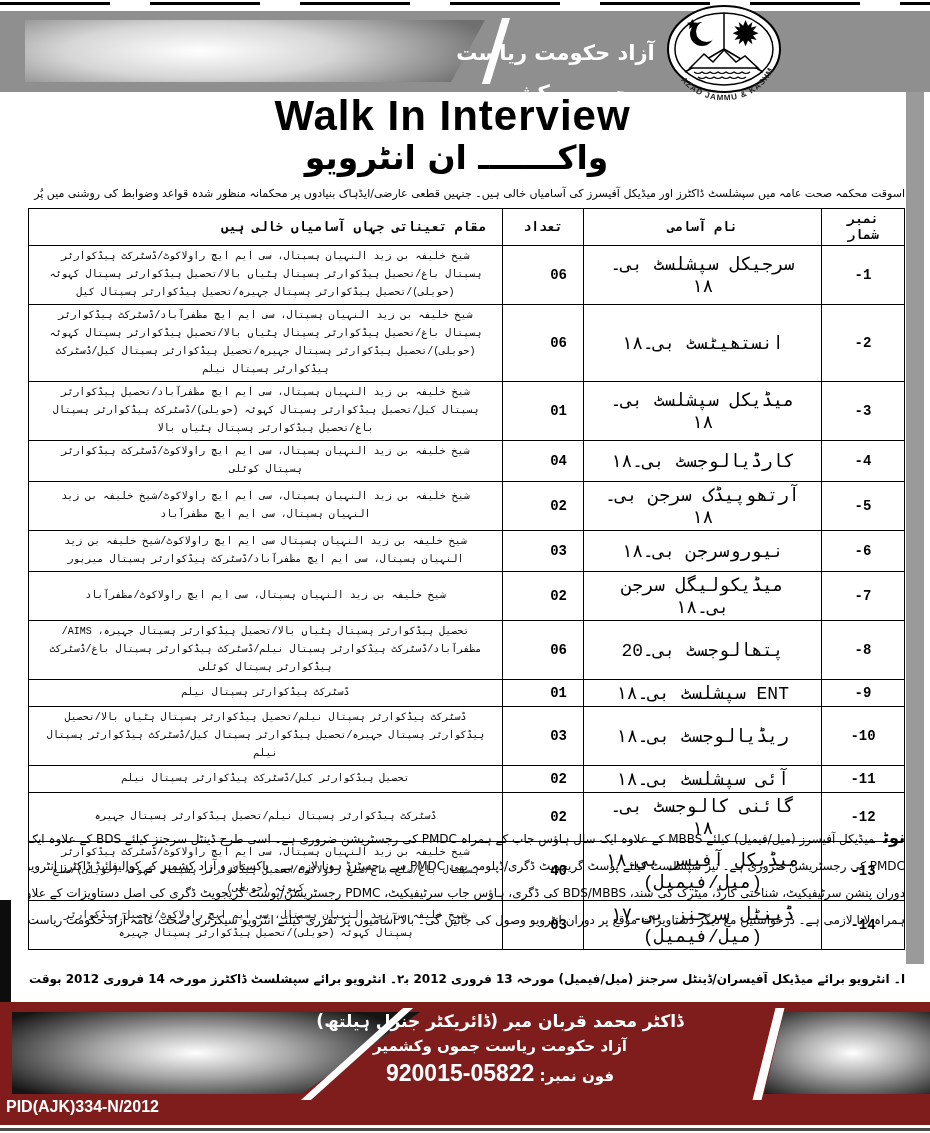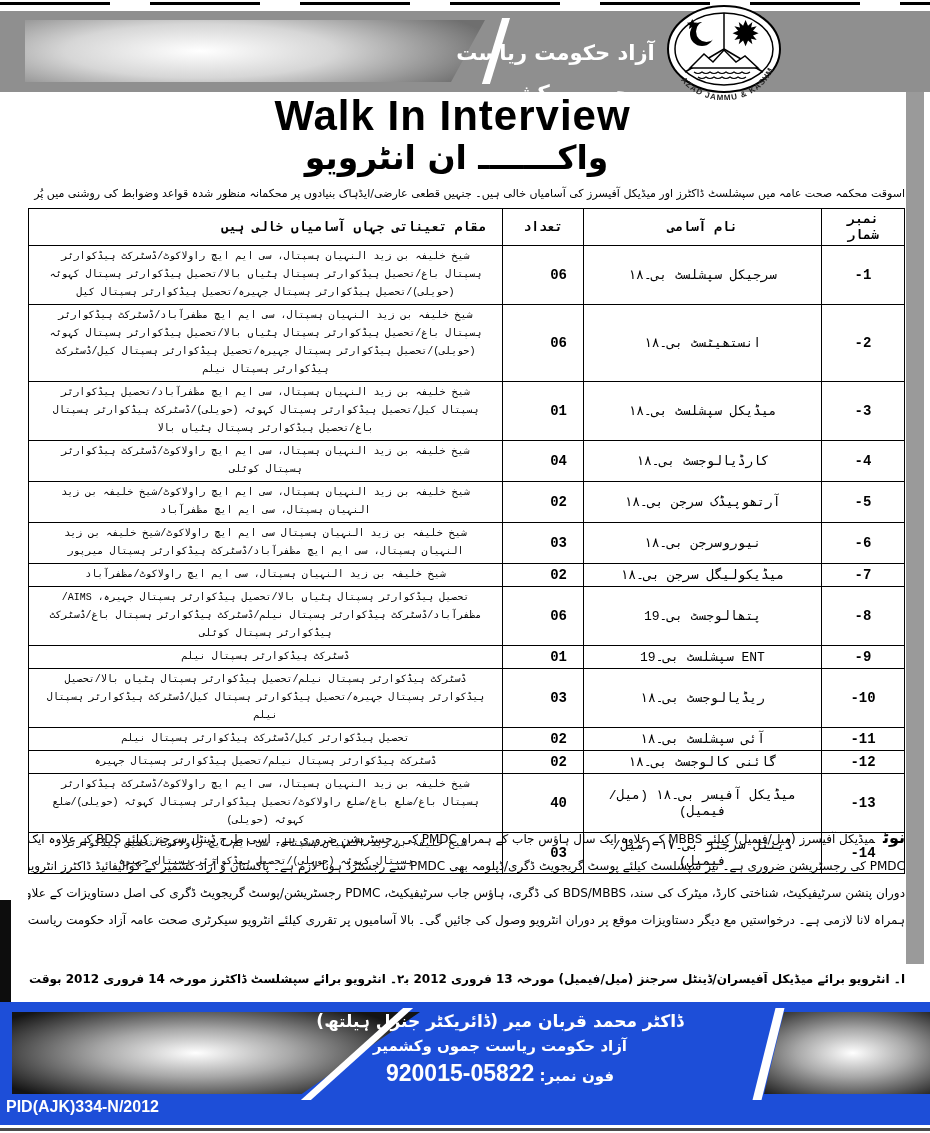--- a/index.html
+++ b/index.html
@@ -35,33 +35,33 @@
   #vacancy-table{position:absolute;left:28px;top:208px;width:877px;border-collapse:collapse;
     direction:rtl;table-layout:fixed;}
   #vacancy-table th,#vacancy-table td{border:1.5px solid #000;padding:2px 16px;vertical-align:middle;font-family:Liberation Mono, monospace;}
   #vacancy-table th{font-size:13px;font-weight:bold;height:32px;}
   th.h-serial{width:50px;}
   th.h-post{width:205px;}
   th.h-count{width:48px;}
   th.h-loc{text-align:right;padding-right:14px;}
   td.c-serial{text-align:center;font-family:"Liberation Sans",sans-serif;font-weight:bold;
     font-size:14px;direction:ltr;}
-  td.c-post{text-align:center;font-size:13px;}
+  td.c-post{text-align:center;font-size:18px;}
   td.c-count{text-align:right;font-family:"Liberation Sans",sans-serif;font-weight:bold;font-size:14px;direction:ltr;}
   td.c-loc{text-align:center;font-size:10px;line-height:1.8;margin-left:7px;}
   
   #note{position:absolute;left:28px;top:824px;width:877px;direction:rtl;font-size:12px;}
   #note .note-line{line-height:27px;text-align:right;white-space:nowrap;overflow:hidden;}
   #note .note-label{font-weight:bold;font-size:16px;margin-left:8px;}
   
   #schedule{position:absolute;left:28px;top:963px;width:877px;height:32px;direction:rtl;
     display:flex;justify-content:space-between;align-items:center;font-size:12px;font-weight:bold;}
   .sched-item{white-space:nowrap;overflow:hidden;}
   
-  #footer{position:absolute;left:0;top:1002px;width:930px;height:123px;background:#1d4ed8;}
+  #footer{position:absolute;left:0;top:1002px;width:930px;height:123px;background:#7f1d1d;}
   .grad{position:absolute;top:10px;height:82px;}
   #grad-l{left:12px;width:408px;
     clip-path:polygon(0 0,100% 0,71% 100%,0 100%);
     background:radial-gradient(ellipse 240px 60px at 45% 50%,#fff 0%,#a8a8a8 40%,#141414 96%);}
   #slash-l{position:absolute;left:352px;top:6px;width:10px;height:92px;background:#fff;
     transform:skewX(-48deg);}
   #grad-r{left:758px;width:172px;
     clip-path:polygon(26px 0,100% 0,100% 100%,6px 100%);
     background:radial-gradient(ellipse 140px 60px at 55% 50%,#fff 0%,#a8a8a8 40%,#141414 96%);}
   #slash-r{position:absolute;left:764px;top:6px;width:9px;height:92px;background:#fff;
@@ -170,27 +170,27 @@
       <td class="c-loc">شیخ خلیفہ بن زید النہیان ہسپتال سی ایم ایچ راولاکوٹ/شیخ خلیفہ بن زید النہیان ہسپتال، سی ایم ایچ مظفرآباد/ڈسٹرکٹ ہیڈکوارٹر ہسپتال میرپور</td>
     </tr>
         <tr>
       <td class="c-serial">-7</td>
       <td class="c-post">میڈیکولیگل سرجن بی۔۱۸</td>
       <td class="c-count">02</td>
       <td class="c-loc">شیخ خلیفہ بن زید النہیان ہسپتال، سی ایم ایچ راولاکوٹ/مظفرآباد</td>
     </tr>
         <tr>
       <td class="c-serial">-8</td>
-      <td class="c-post">پتھالوجسٹ بی۔19</td>
+      <td class="c-post">پتھالوجسٹ بی۔20</td>
       <td class="c-count">06</td>
       <td class="c-loc">تحصیل ہیڈکوارٹر ہسپتال ہٹیاں بالا/تحصیل ہیڈکوارٹر ہسپتال جہیرہ، AIMS/مظفرآباد/ڈسٹرکٹ ہیڈکوارٹر ہسپتال نیلم/ڈسٹرکٹ ہیڈکوارٹر ہسپتال باغ/ڈسٹرکٹ ہیڈکوارٹر ہسپتال کوٹلی</td>
     </tr>
         <tr>
       <td class="c-serial">-9</td>
-      <td class="c-post">ENT سپشلسٹ بی۔19</td>
+      <td class="c-post">ENT سپشلسٹ بی۔۱۸</td>
       <td class="c-count">01</td>
       <td class="c-loc">ڈسٹرکٹ ہیڈکوارٹر ہسپتال نیلم</td>
     </tr>
         <tr>
       <td class="c-serial">-10</td>
       <td class="c-post">ریڈیالوجسٹ بی۔۱۸</td>
       <td class="c-count">03</td>
       <td class="c-loc">ڈسٹرکٹ ہیڈکوارٹر ہسپتال نیلم/تحصیل ہیڈکوارٹر ہسپتال ہٹیاں بالا/تحصیل ہیڈکوارٹر ہسپتال جہیرہ/تحصیل ہیڈکوارٹر ہسپتال کیل/ڈسٹرکٹ ہیڈکوارٹر ہسپتال نیلم</td>
     </tr>
         <tr>

